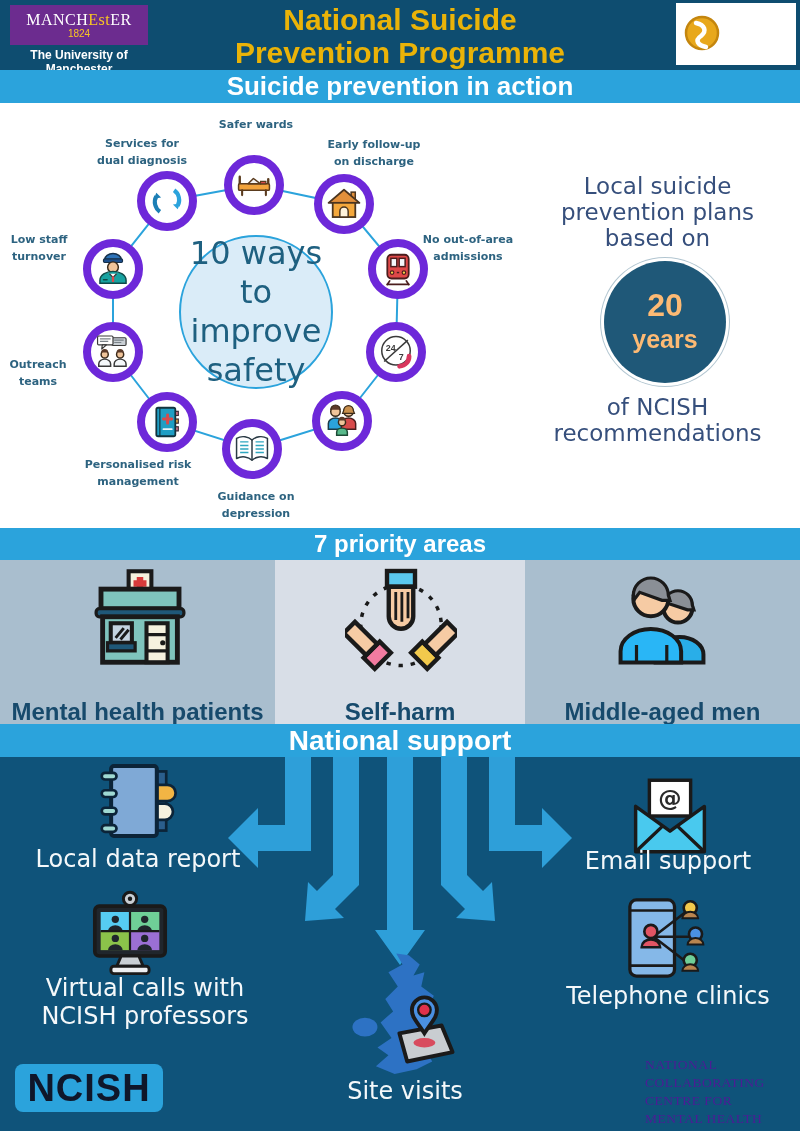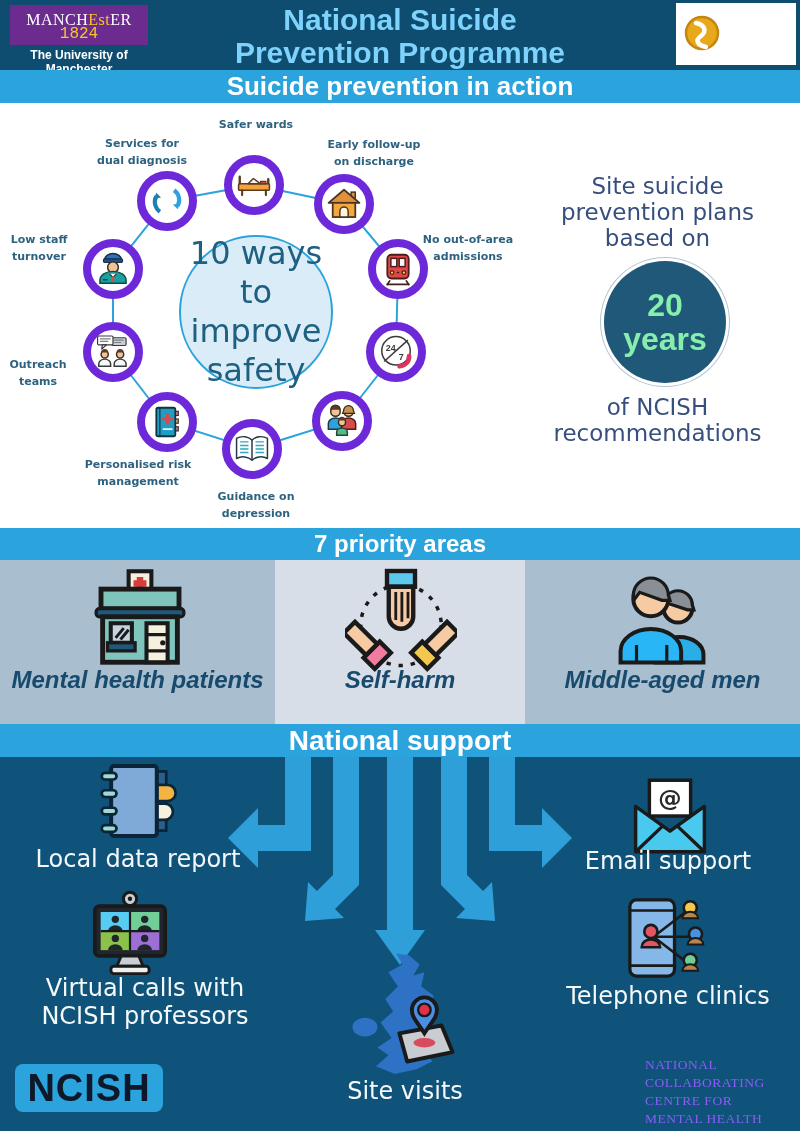--- a/index.html
+++ b/index.html
@@ -7,24 +7,24 @@
         font-family:"DejaVu Sans","Liberation Sans",sans-serif;overflow:hidden;padding-left:44px;}
   .abs{position:absolute;}
   .pre{white-space:pre-line;}
 
   
   .header{left:0;top:0;width:800px;height:70px;background:#0E4D70;}
   .uom-box{left:10px;top:5px;width:138px;height:40px;background:#6C2C8F;
            display:flex;flex-direction:column;align-items:center;justify-content:center;}
   .uom-name{font-family:"Liberation Serif",serif;font-size:16px;color:#fff;letter-spacing:.5px;line-height:17px;}
   .uom-gold{color:#F9C623;}
-  .uom-year{font-family:Liberation Mono, monospace;font-size:16px;color:#F9C623;line-height:12px;}
+  .uom-year{font-family:Liberation Sans, sans-serif;font-size:10px;color:#F9C623;line-height:12px;}
   .uom-sub{left:0px;top:48px;width:158px;color:#fff;font-size:12px;font-weight:600;text-align:center;
            font-family:"Liberation Sans",sans-serif;}
-  .main-title{left:150px;top:3px;width:500px;color:#7dd3fc;font-size:30px;line-height:33px;font-weight:700;
+  .main-title{left:150px;top:3px;width:500px;color:#eab308;font-size:30px;line-height:33px;font-weight:700;
               font-family:"Liberation Sans",sans-serif;text-align:center;}
   .hqip-box{left:676px;top:3px;width:120px;height:62px;background:#fff;}
 
   
   .banner{left:0;width:800px;background:#2BA3DC;color:#fff;display:flex;align-items:center;justify-content:center;
           font-family:"Liberation Sans",sans-serif;font-weight:700;}
   .banner1{top:70px;height:33px;font-size:26px;}
   .banner2{top:528px;height:32px;font-size:24px;}
   .banner3{top:724px;height:33px;font-size:28px;}
 
@@ -44,51 +44,51 @@
   .rl0{left:186px;top:116px;width:140px;} .rl1{left:294px;top:136px;width:160px;}
   .rl2{left:398px;top:231px;width:140px;} .rl3{left:406px;top:355px;width:140px;}
   .rl4{left:286px;top:456px;width:170px;} .rl5{left:186px;top:488px;width:140px;}
   .rl6{left:53px;top:456px;width:170px;}  .rl7{left:0px;top:356px;width:76px;}
   .rl8{left:0px;top:231px;width:78px;}    .rl9{left:62px;top:135px;width:160px;}
 
   
   .rp-intro{left:520px;top:174px;width:275px;font-size:23px;line-height:1.12;color:#364F7C;font-weight:500;text-align:center;}
   .year-circle{left:604px;top:261px;width:122px;height:122px;border-radius:50%;background:#1F5878;
                display:flex;flex-direction:column;align-items:center;justify-content:center;
-               color:#86efac;font-weight:700;font-family:"Liberation Sans",sans-serif;
+               color:#fdba74;font-weight:700;font-family:"Liberation Sans",sans-serif;
                box-shadow:0 0 0 3px #fff,0 0 0 4px rgba(31,88,120,.35);}
-  .yc-num{font-size:32px;line-height:33px;} .yc-word{font-size:32px;line-height:34px;}
+  .yc-num{font-size:32px;line-height:33px;} .yc-word{font-size:25px;line-height:34px;}
   .rp-outro{left:510px;top:394px;width:295px;font-size:23px;line-height:1.15;color:#364F7C;font-weight:500;text-align:center;}
 
   
   .panel{top:560px;height:164px;}
   .panel-l{left:0;width:275px;background:#A9BECE;}
   .panel-m{left:275px;width:250px;background:#D8DEE7;}
   .panel-r{left:525px;width:275px;background:#A9BECE;}
-  .pr-label{top:666px;font-size:24px;font-weight:700;color:#174A6C;text-align:center;
-            font-family:"Liberation Sans",sans-serif;font-style:italic;}
+  .pr-label{top:698px;font-size:24px;font-weight:700;color:#174A6C;text-align:center;
+            font-family:"Liberation Sans",sans-serif;}
   .prl0{left:0px;width:275px;} .prl1{left:275px;width:250px;} .prl2{left:525px;width:275px;}
   .pr-icon0{left:87px;top:568px;} .pr-icon1{left:345px;top:564px;} .pr-icon2{left:608px;top:570px;}
 
   
   .support-bg{left:0;top:757px;width:800px;height:374px;background:#0F537A;}
   .arrows{left:0;top:0;pointer-events:none;}
   .sup-label{color:#F4F8FA;font-weight:400;text-align:center;font-size:24px;line-height:28px;}
   .sl0{left:18px;top:845px;width:240px;} .sl1{left:548px;top:847px;width:240px;}
   .sl2{left:20px;top:974px;width:250px;} .sl3{left:540px;top:982px;width:256px;}
   .sl4{left:305px;top:1077px;width:200px;}
   .si0{left:95px;top:758px;} .si1{left:626px;top:776px;} .si2{left:83px;top:890px;}
   .si3{left:622px;top:894px;} .si4{left:345px;top:952px;}
 
   
   .ncish-logo{left:15px;top:1064px;width:148px;height:48px;border-radius:8px;background:#2BA3DC;
               display:flex;align-items:center;justify-content:center;font-family:"Liberation Sans",sans-serif;
               font-size:38px;font-weight:700;color:#0f172a;letter-spacing:1px;}
   .nccmh{left:645px;top:1056px;width:152px;font-family:"Liberation Serif",serif;font-size:13.5px;
-         line-height:18px;color:#8b5cf6;letter-spacing:.5px;}
+         line-height:18px;color:#4c1d95;letter-spacing:.5px;}
   svg{display:block;}
 </style>
 </head>
 <body>
 
 <div class="page">
 
   <div class="abs header">
     <div class="abs uom-box">
       <div class="uom-name"><span>MANCH</span><span class="uom-gold">Est</span><span>ER</span></div>
@@ -231,21 +231,21 @@
 depression</div>
   <div class="abs ring-label rl6 pre">Personalised risk
 management</div>
   <div class="abs ring-label rl7 pre">Outreach
 teams</div>
   <div class="abs ring-label rl8 pre">Low staff
 turnover</div>
   <div class="abs ring-label rl9 pre">Services for
 dual diagnosis</div>
 
-  <div class="abs rp-intro pre">Site suicide
+  <div class="abs rp-intro pre">Local suicide
 prevention plans
 based on</div>
   <div class="abs year-circle">
     <div class="yc-num">20</div>
     <div class="yc-word">years</div>
   </div>
   <div class="abs rp-outro pre">of NCISH
 recommendations</div>
 
   <div class="abs banner banner2">7 priority areas</div>

